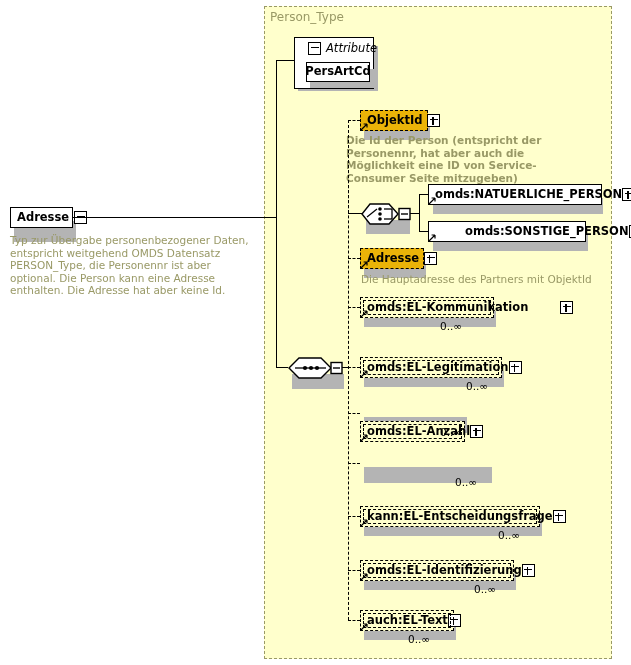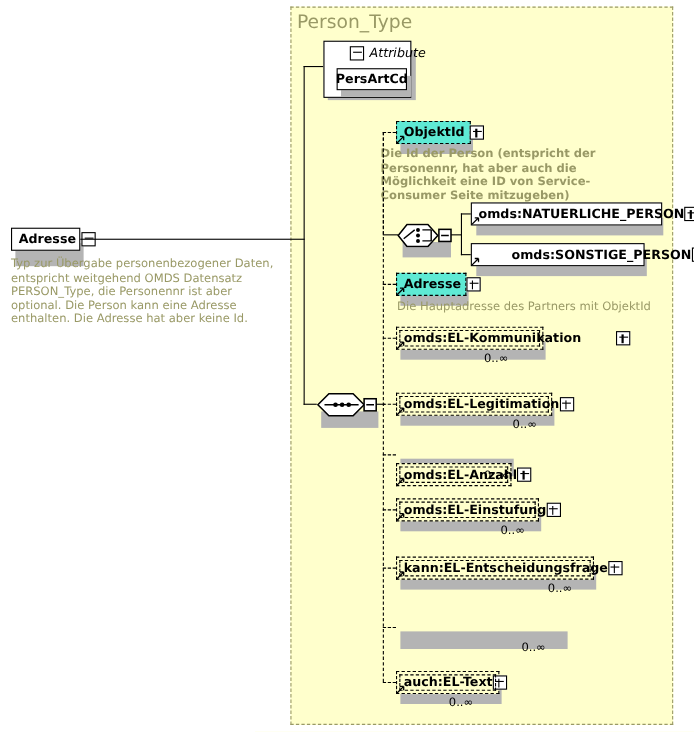--- a/index.html
+++ b/index.html
@@ -12,41 +12,41 @@
   
   .type-box{
     position:absolute;
     background:#ffffcc;
     border:1px dashed #999966;
     box-sizing:border-box;
   }
   .type-label{
     position:absolute;
     color:#999966;
-    font-size:17px;
+    font-size:12px;
     font-weight:400;
     white-space:nowrap;
   }
 
   
   .node{
     position:absolute;
     box-sizing:border-box;
     background:#ffffff;
     border:1.5px solid #000000;
     height:21px;
     display:flex;align-items:center;
     padding:0 4px 0 6px;
     white-space:nowrap;
   }
   .node .lbl{
     font-size:11.5px;font-weight:bold;color:#000000;
     line-height:1;letter-spacing:0;
   }
-  .node.optional{border-style:dashed;border-width:1.3px;background:#5eead4;}
+  .node.optional{border-style:dashed;border-width:1.3px;background:#eab308;}
   .node.repeat{
     background:#ffffcc;
     border:1.3px dashed #000;
   }
   
   .node.repeat::after{
     content:"";position:absolute;left:2px;right:2px;top:2px;bottom:2px;
     border:1.1px dashed #000;pointer-events:none;
   }
   
@@ -135,21 +135,21 @@
   <div class="ln h" style="left:73px;top:217px;width:204px;"></div>
 
   <div class="ln v" style="left:276px;top:60px;height:308px;"></div>
 
   <div class="ln h" style="left:276px;top:60px;width:18px;"></div>
 
   <div class="ln h" style="left:276px;top:367px;width:12px;"></div>
 
   <div class="shadow" style="left:298px;top:46px;width:80px;height:45px;"></div>
   <div class="attrbox" style="left:294px;top:37px;width:80px;height:52px;"></div>
-  <div class="attrhdr" style="left:314px;top:40px;height:16px;">
+  <div class="attrhdr" style="left:304px;top:40px;height:16px;">
     <span class="attrmini"></span>
     <span class="txt">Attribute</span>
   </div>
   <div class="shadow" style="left:310px;top:69px;width:64px;height:19px;"></div>
   <div class="node" style="left:306px;top:62px;width:64px;height:20px;justify-content:center;padding:0 4px;">
     <span class="lbl">PersArtCd</span>
   </div>
 
   <div class="shadow" style="left:292px;top:374px;width:52px;height:15px;"></div>
   <div class="comp" style="left:288px;top:357px;">
@@ -259,42 +259,42 @@
     <span class="lbl">omds:EL-Anzahl</span>
     <span class="expander plus" style="margin-left:auto;"></span>
     <svg class="refarrow" viewBox="0 0 9 9">
         <path d="M1,8 L7,2 M7,2 L3.6,2 M7,2 L7,5.4" stroke="#000" stroke-width="1.2" fill="none"></path>
       </svg>
   </div>
   <div class="card" style="left:440px;top:426px;">0..∞</div>
 
   <div class="dln h" style="left:348px;top:463px;width:12px;"></div>
   <div class="shadow" style="left:364px;top:467px;width:128px;height:16px;"></div>
-  <div class="node repeat" style="left:360px;top:453px;width:130px;">
-    <span class="lbl">omds:EL-Einstufung</span>
-    <span class="expander plus" style="margin-left:auto;"></span>
-    <svg class="refarrow" viewBox="0 0 9 9">
-        <path d="M1,8 L7,2 M7,2 L3.6,2 M7,2 L7,5.4" stroke="#000" stroke-width="1.2" fill="none"></path>
-      </svg>
-  </div>
   <div class="card" style="left:455px;top:476px;">0..∞</div>
 
   <div class="dln h" style="left:348px;top:516px;width:12px;"></div>
   <div class="shadow" style="left:364px;top:520px;width:178px;height:16px;"></div>
   <div class="node repeat" style="left:360px;top:506px;width:180px;">
     <span class="lbl">kann:EL-Entscheidungsfrage</span>
     <span class="expander plus" style="margin-left:auto;"></span>
     <svg class="refarrow" viewBox="0 0 9 9">
         <path d="M1,8 L7,2 M7,2 L3.6,2 M7,2 L7,5.4" stroke="#000" stroke-width="1.2" fill="none"></path>
       </svg>
   </div>
   <div class="card" style="left:498px;top:529px;">0..∞</div>
 
   <div class="dln h" style="left:348px;top:570px;width:12px;"></div>
   <div class="shadow" style="left:364px;top:574px;width:152px;height:16px;"></div>
+  <div class="node repeat" style="left:360px;top:560px;width:154px;">
+    <span class="lbl">omds:EL-Identifizierung</span>
+    <span class="expander plus" style="margin-left:auto;"></span>
+    <svg class="refarrow" viewBox="0 0 9 9">
+        <path d="M1,8 L7,2 M7,2 L3.6,2 M7,2 L7,5.4" stroke="#000" stroke-width="1.2" fill="none"></path>
+      </svg>
+  </div>
   <div class="card" style="left:474px;top:583px;">0..∞</div>
 
   <div class="dln h" style="left:348px;top:620px;width:12px;"></div>
   <div class="shadow" style="left:364px;top:624px;width:92px;height:16px;"></div>
   <div class="node repeat" style="left:360px;top:610px;width:94px;">
     <span class="lbl">auch:EL-Text</span>
     <span class="expander plus" style="margin-left:auto;"></span>
     <svg class="refarrow" viewBox="0 0 9 9">
         <path d="M1,8 L7,2 M7,2 L3.6,2 M7,2 L7,5.4" stroke="#000" stroke-width="1.2" fill="none"></path>
       </svg>

